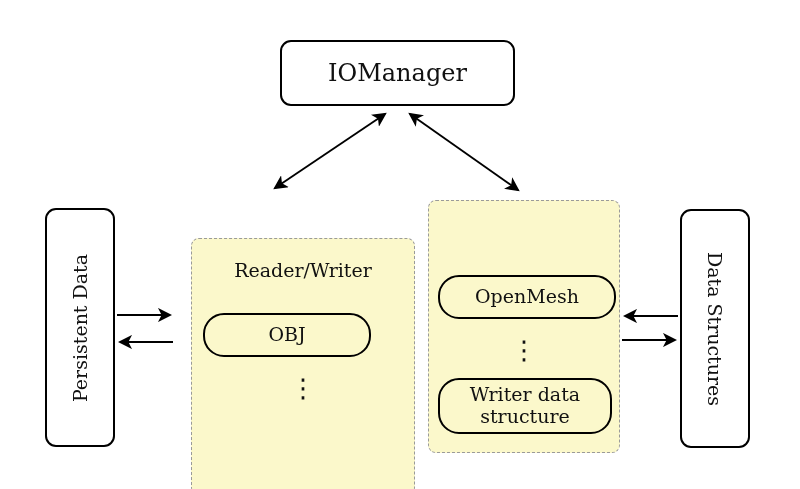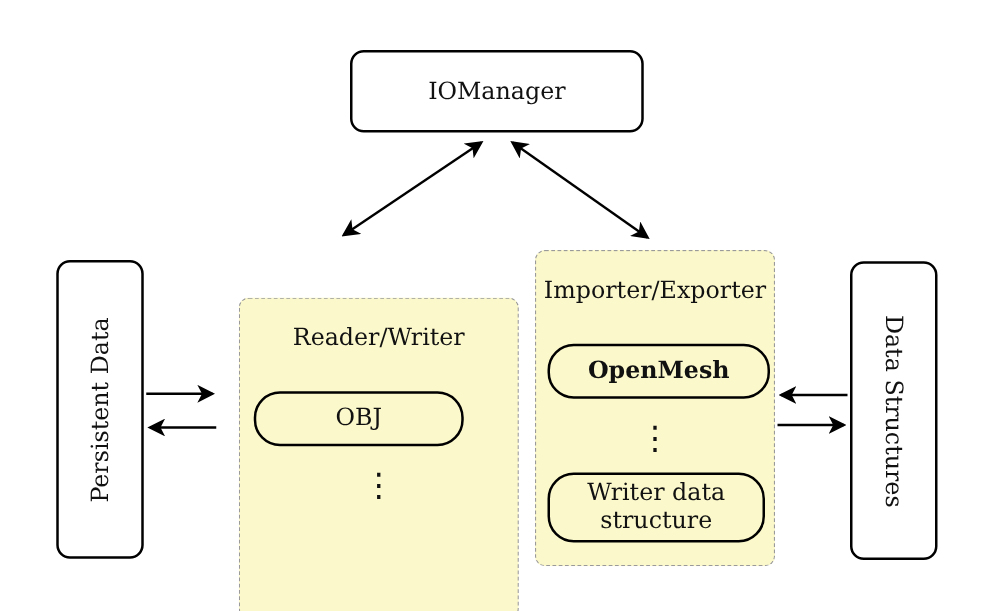--- a/index.html
+++ b/index.html
@@ -28,21 +28,21 @@
     border: 2.5px solid var(--line, #000000);
     border-radius: 11px;
     display: flex;
     align-items: center;
     justify-content: center;
     color: #111111;
   }
   .node-iomanager {
     left: 280px; top: 40px;
     width: 235px; height: 66px;
-    font-size: 19px;
+    font-size: 24px;
   }
   .vnode {
     width: 70px; height: 239px;
     font-size: 19px;
   }
   .vnode span {
     white-space: nowrap;
     display: block;
   }
   .node-persistent { left: 45px; top: 208px; }
@@ -76,21 +76,21 @@
     align-items: center;
     justify-content: center;
     font-size: 19px;
     line-height: 1.15;
     text-align: center;
     white-space: pre-line;
     color: #111111;
   }
   .group-readerwriter .inner-top    { left: 11px; top: 74px;  width: 168px; height: 44px; }
   .group-readerwriter .inner-bottom { left: 11px; top: 178px; width: 168px; height: 58px; }
-  .group-importerexporter .inner-top    { left: 9px; top: 74px;  width: 178px; height: 44px; font-weight: bold; }
+  .group-importerexporter .inner-top    { left: 9px; top: 74px;  width: 178px; height: 44px; }
   .group-importerexporter .inner-bottom { left: 9px; top: 177px; width: 174px; height: 56px; }
   .vdots {
     position: absolute;
     left: 0; right: 0;
     top: 126px;
     height: 46px;
     display: flex;
     align-items: center;
     justify-content: center;
     font-size: 26px;
@@ -128,20 +128,19 @@
     <span>Data Structures</span>
   </div>
 
   <div class="group group-readerwriter">
     <div class="group-title">Reader/Writer</div>
     <div class="inner-node inner-top">OBJ</div>
     <div class="vdots">⋮</div>
   </div>
 
   <div class="group group-importerexporter">
-    <div class="group-title">Importer/Exporter</div>
     <div class="inner-node inner-top">OpenMesh</div>
     <div class="vdots">⋮</div>
     <div class="inner-node inner-bottom">Writer data
 structure</div>
   </div>
 
 </div>
 
 </body></html>

